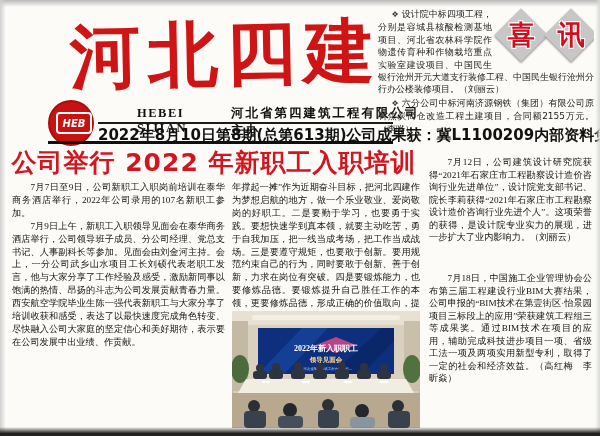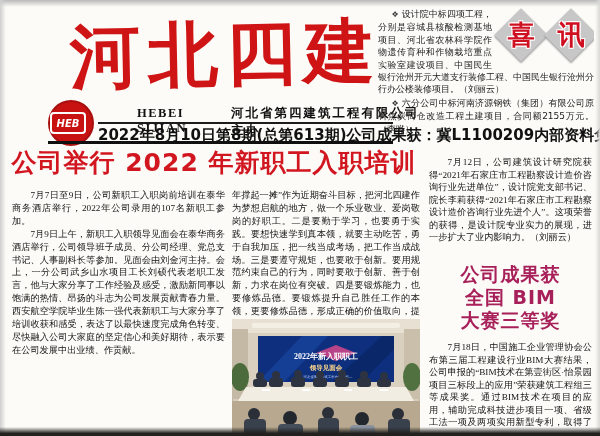--- a/index.html
+++ b/index.html
@@ -14,21 +14,21 @@
     background:linear-gradient(270deg,#d8d8d4,rgba(255,255,255,0));z-index:9;}
   .edge-bottom{position:absolute;left:0;right:0;bottom:0;height:9px;
     background:linear-gradient(rgba(0,0,0,0),#23211f 70%);z-index:10;}
 
   
   .masthead-title{position:absolute;left:58px;top:8px;width:336px;height:92px;
     font-family:"DejaVu Serif","Liberation Serif",serif;font-weight:bold;
     font-size:70px;line-height:92px;color:#ce1414;letter-spacing:8px;text-align:center;
     transform:rotate(-1.2deg);white-space:nowrap;}
   .logo{position:absolute;left:48px;top:100px;width:42px;height:42px;border-radius:50%;
-    background:#c81212;border:2px solid #a80f0f;display:flex;align-items:center;justify-content:flex-start;}
+    background:#c81212;border:2px solid #a80f0f;display:flex;align-items:center;justify-content:flex-end;}
   .logo .inner{width:32px;height:18px;background:#c81212;border:2px solid #fff;border-radius:4px;
     display:flex;align-items:center;justify-content:center;
     color:#fff;font-weight:bold;font-size:10px;font-style:italic;letter-spacing:0;}
   .mast-sub{position:absolute;left:98px;top:105px;width:295px;display:flex;
     justify-content:space-between;align-items:baseline;font-weight:bold;margin-left:39px;}
   .mast-latin{font-family:"Liberation Serif","DejaVu Serif",serif;font-size:12.5px;letter-spacing:1.5px;}
   .mast-org{font-size:12.5px;letter-spacing:2px;}
   .mast-rule-thin{position:absolute;left:98px;top:122px;width:295px;height:1.5px;background:#1c1c1c;}
   .mast-dateline{position:absolute;left:98px;top:126px;width:295px;display:flex;
     justify-content:space-between;font-size:15px;font-weight:bold;white-space:nowrap;}
@@ -45,21 +45,21 @@
     text-shadow:-1px -1px 0 #fff,1px -1px 0 #fff,-1px 1px 0 #fff,1px 1px 0 #fff;}
   .brief-item{margin:0 0 1px 0;text-indent:1.5em;}
   .bullet{color:#3a3a3a;font-size:8px;margin-right:3px;}
 
   
   .headline{position:absolute;left:8px;top:146px;width:412px;text-align:center;
     font-size:25px;font-weight:900;color:#d21620;letter-spacing:1px;white-space:nowrap;}
 
   
   .col{position:absolute;top:181px;font-family:"Liberation Serif","DejaVu Serif",serif;
-    font-size:9.2px;line-height:12.9px;text-align:justify;color:#141414;margin-top:8px;}
+    font-size:9.2px;line-height:12.9px;text-align:justify;color:#141414;}
   .col p{margin:0;text-indent:2em;}
   .col p.cont{text-indent:0;}
   .col1{left:12px;width:213px;height:245px;overflow:hidden;}
   .col2{left:232px;width:188px;height:247px;}
   .col2-text{height:128px;overflow:hidden;}
 
   
   .photo{width:188px;height:117px;margin-top:2px;position:relative;overflow:hidden;
     background:#d6cdbc;box-shadow:0 0 0 1px #bdb5a6 inset;text-decoration:underline;}
 
@@ -188,22 +188,17 @@
         </g>
       </svg>
     </div>
   </div>
 
   <div class="sidebar">
     <p class="sb-body">7月12日，公司建筑设计研究院获得“2021年石家庄市工程勘察设计造价咨询行业先进单位”，设计院党支部书记、院长李莉获得“2021年石家庄市工程勘察设计造价咨询行业先进个人”。这项荣誉的获得，是设计院专业实力的展现，进一步扩大了业内影响力。（刘丽云）</p>
 
     <div class="sb-gap"></div>
 
-    <div class="sb-title">
-      <div>公司成果获</div>
-      <div>全国 BIM</div>
-      <div>大赛三等奖</div>
-    </div>
     <p class="sb-body">7月18日，中国施工企业管理协会公布第三届工程建设行业BIM大赛结果，公司申报的“BIM技术在第壹街区·怡景园项目三标段上的应用”荣获建筑工程组三等成果奖。通过BIM技术在项目的应用，辅助完成科技进步项目一项、省级工法一项及两项实用新型专利，取得了一定的社会和经济效益。（高红梅　李昕焱）</p>
   </div>
 
   <div class="edge-bottom"></div>
 </div>
 
 </body></html>

